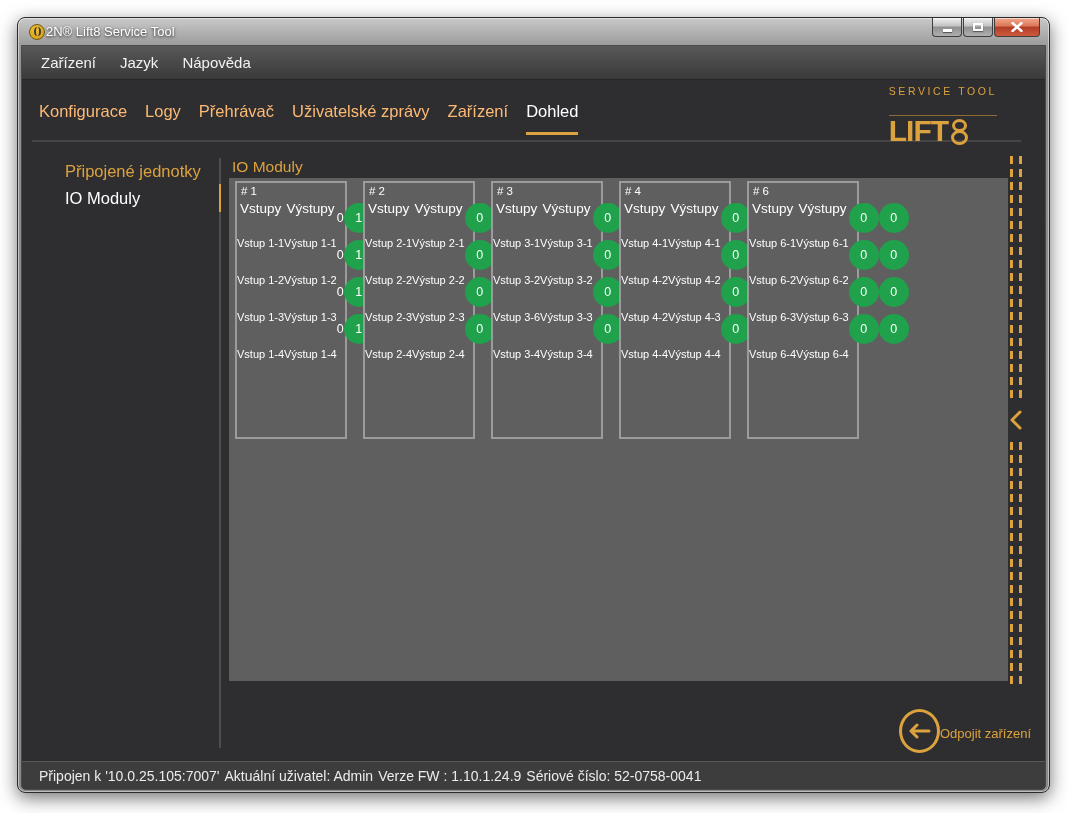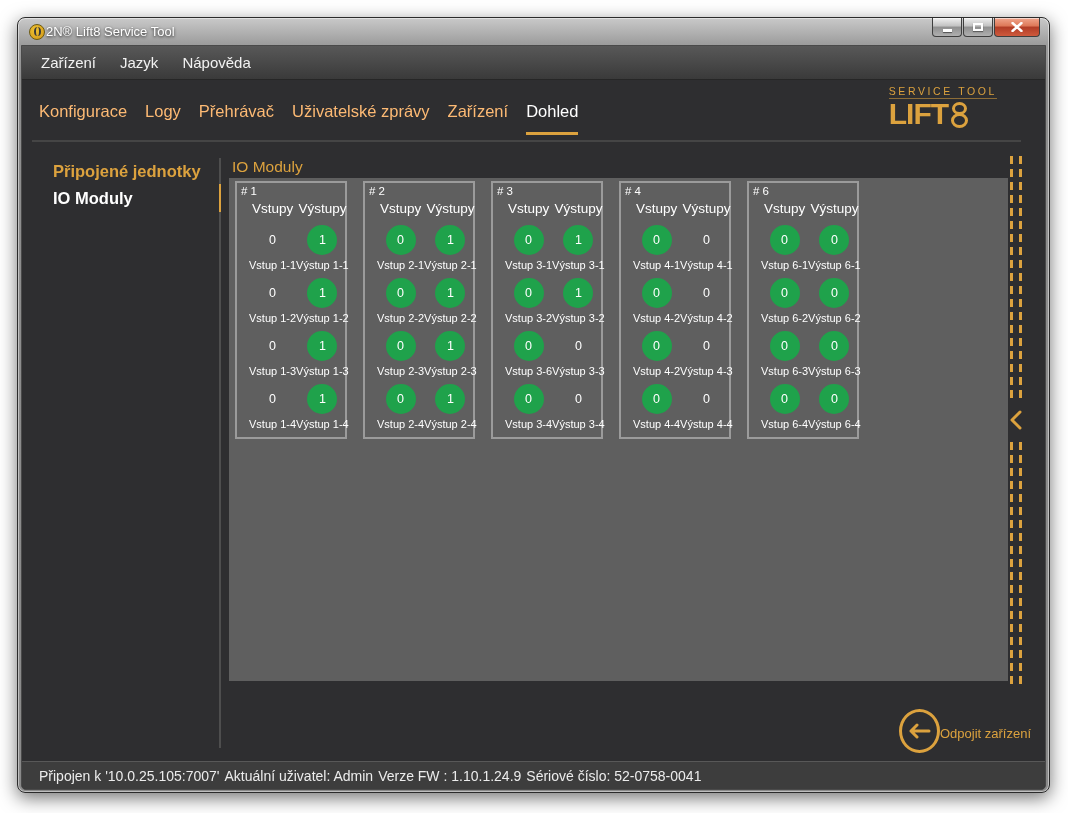--- a/index.html
+++ b/index.html
@@ -34,41 +34,41 @@
   .main { flex:1; position:relative; }
 
   
   .tabs { position:absolute; left:17px; top:22px; display:flex; gap:18px; }
   .tab { color:#fdba74; font-size:16.5px; padding-bottom:11px; border-bottom:3px solid transparent; white-space:nowrap; }
   .tab.active { color:#ffffff; border-bottom-color:#dca23e; }
   .tab-separator { position:absolute; left:10px; right:24px; top:60px; height:2px; background:#454545; }
 
   
   .logo { position:absolute; right:48px; top:5px; }
-  .logo-top { color:#dca23e; font-size:10.5px; letter-spacing:2.6px; padding-bottom:1px; border-bottom:1px solid rgba(220,162,62,.55); margin-bottom:1px; width:fit-content; }
+  .logo-top { color:#dca23e; font-size:10.5px; letter-spacing:2.6px; padding-bottom:18px; border-bottom:1px solid rgba(220,162,62,.55); margin-bottom:1px; width:fit-content; }
   .logo-main { display:flex; align-items:flex-end; }
   .logo-lift { color:#dca23e; font-size:30px; font-weight:bold; letter-spacing:-1px; line-height:28px; }
   .logo-eight { display:flex; flex-direction:column; align-items:center; margin-left:3px; }
   .e-top { width:15px; height:13px; border:3px solid #dca23e; border-radius:50%; }
   .e-bottom { width:17px; height:15px; border:3px solid #dca23e; border-radius:50%; margin-top:-2px; }
 
   
-  .sidebar { position:absolute; left:31px; top:78px;font-weight:bold; }
+  .sidebar { position:absolute; left:43px; top:78px; }
   .side-item { font-size:16.5px; line-height:27px; color:#dca23e; white-space:nowrap; }
   .side-item.selected { color:#ffffff; }
   .side-divider { position:absolute; left:197px; top:78px; width:2px; height:590px; background:#4e4e4e; }
   .side-divider-active { position:absolute; left:0; top:26px; width:2px; height:28px; background:#dca23e; }
 
   
   .content-title { position:absolute; left:210px; top:78px; color:#dca23e; font-size:15.5px; }
   .panel { position:absolute; left:207px; top:98px; width:779px; height:503px; background:#5f5f5f; padding:3px 0 0 6px; display:flex; align-items:flex-start; gap:16px; }
 
   .card { width:112px; height:258px; border:2px solid #9b9b9b; color:#fff; background:#5f5f5f; }
   .card-id { font-size:11.5px; height:16px; padding:2px 0 0 4px; }
-  .card-grid { display:grid; grid-template-columns:1fr 1fr; text-align:center;padding-left:12px; }
+  .card-grid { display:grid; grid-template-columns:1fr 1fr 1fr 1fr; text-align:center; }
   .col-h { font-size:13.5px; height:22px; line-height:20px; white-space:nowrap; }
   .cell-val { height:37px; display:flex; align-items:center; justify-content:center; font-size:12.5px; }
   .circle { width:30px; height:30px; border-radius:50%; background:#1fa24b; color:#fff; display:flex; align-items:center; justify-content:center; font-size:12.5px; }
   .cell-lbl { height:16px; font-size:11px; line-height:14px; white-space:nowrap; }
 
   
   .collapse-handle { position:absolute; left:988px; top:76px; width:15px; height:532px; }
   .dash-line { position:absolute; top:0; bottom:0; width:3px; background:repeating-linear-gradient(180deg,#dca23e 0 8px, transparent 8px 13px); }
   .dash-a { left:0; } .dash-b { left:9px; }
   .chevron-wrap { position:absolute; left:-2px; top:50%; transform:translateY(-50%); background:#2e2e30; padding:7px 1px; }

